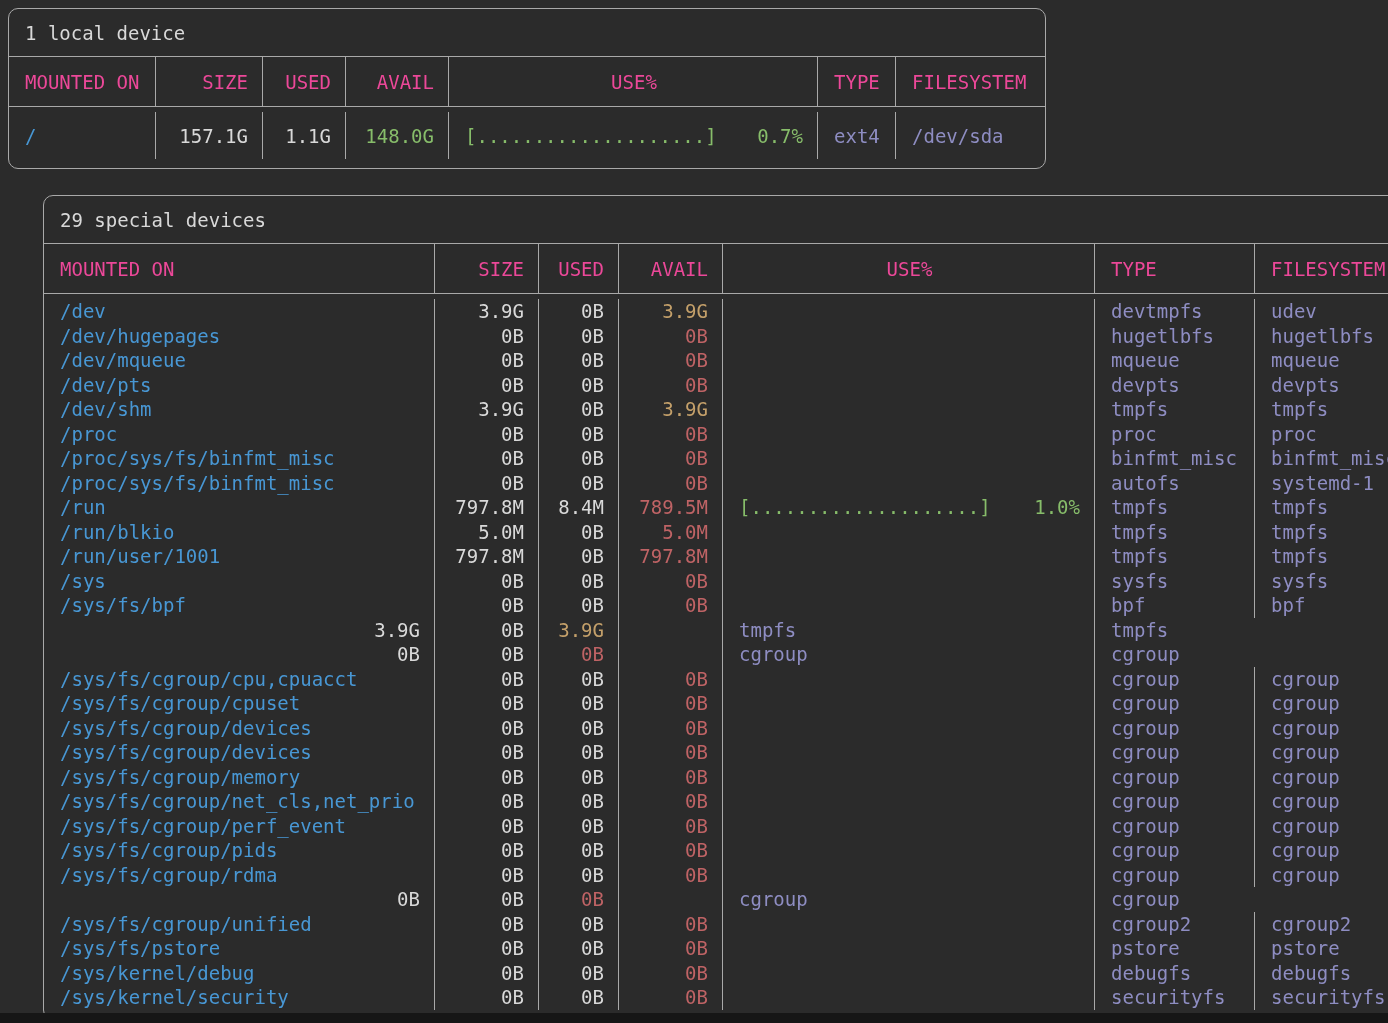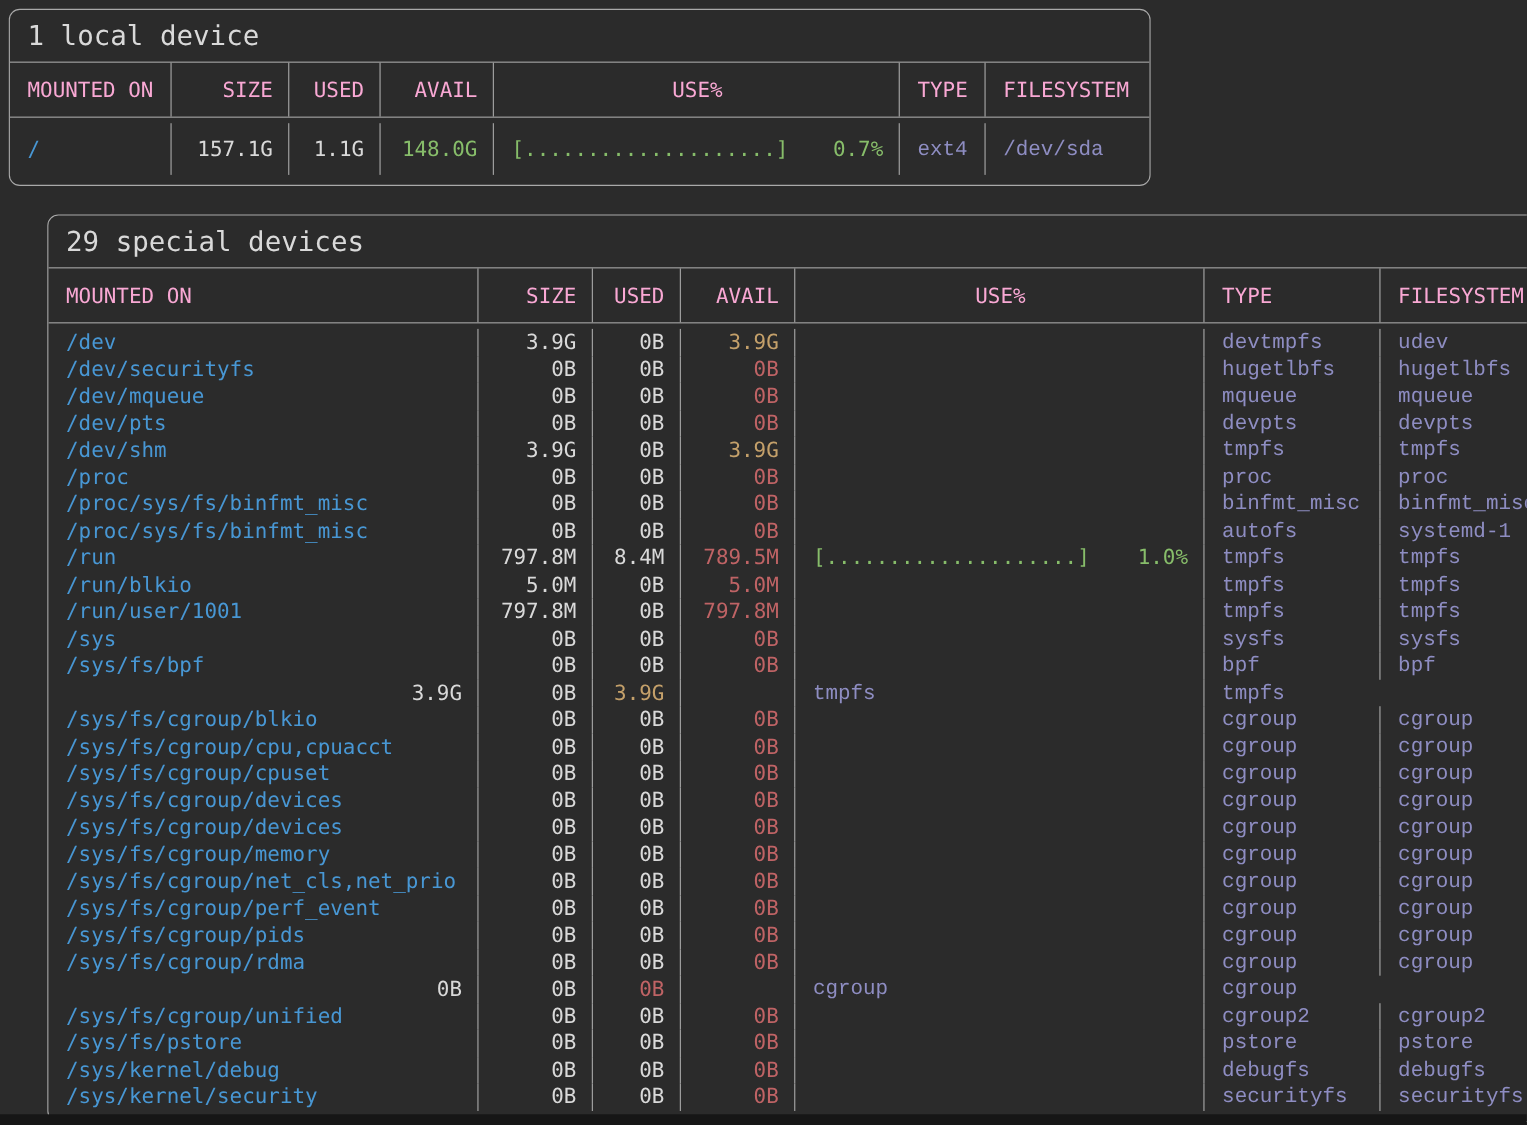--- a/index.html
+++ b/index.html
@@ -17,57 +17,57 @@
     background: #2b2b2b;
     overflow: hidden;
   }
   .panel-local { width: 1038px; }
   .panel-special { width: 1372px; margin-top: 26px; margin-left: 35px; }
   .title {
     height: 48px;
     display: flex; align-items: center;
     padding: 0 16px;
     color: #d9d9d9;
-    font-size: 25px;
+    font-size: 19px;
     border-bottom: 1px solid #a9a9a9;
   }
   .thead {
     display: grid;
     border-bottom: 1px solid #a9a9a9;
   }
   .grid-local { grid-template-columns: 147px 107px 83px 103px 369px 78px 1fr; }
   .grid-special { grid-template-columns: 391px 104px 80px 104px 372px 160px 1fr; }
   .cell {
     padding: 0 14px 0 16px;
     display: flex; align-items: center;
     font-size: 19px;
     white-space: nowrap;
     overflow: hidden;
   }
   .thead .cell {
     height: 49px;
-    color: #f9a8d4;
+    color: #ec4899;
     border-right: 1px solid #a9a9a9;
   }
   .thead .cell:last-child { border-right: none; }
   .cell.right { justify-content: flex-end; }
   .cell.center { justify-content: center; }
   .tbody { padding: 5px 0 9px 0; }
   .trow { display: grid; }
   .trow .cell {
     height: 24.5px;
     border-right: 1px solid #a9a9a9;
   }
   .trow .cell:last-child { border-right: none; }
   .mount { color: var(--blue); }
   .plain { color: #d9d9d9; }
   .avail-green { color: var(--green); }
   .avail-yellow { color: var(--yellow); }
   .avail-red { color: var(--red); }
-  .fs { color: var(--purple); font-family: Liberation Mono, monospace; }
+  .fs { color: var(--purple); }
   .usage {
     justify-content: space-between;
     color: var(--green);
   }
   .local-row .cell { height: 47px; }
   .bottom-strip {
     position: absolute;
     left: 0; right: 0; bottom: 0;
     height: 10px;
     background: #161616;
@@ -120,21 +120,21 @@
         <div class="trow grid-special">
           <div class="cell mount">/dev</div>
           <div class="cell plain right">3.9G</div>
           <div class="cell plain right">0B</div>
           <div class="cell avail-yellow right">3.9G</div>
           <div class="cell usage"></div>
           <div class="cell fs">devtmpfs</div>
           <div class="cell fs">udev</div>
         </div>
         <div class="trow grid-special">
-          <div class="cell mount">/dev/securityfs</div>
+          <div class="cell mount">/dev/hugepages</div>
           <div class="cell plain right">0B</div>
           <div class="cell plain right">0B</div>
           <div class="cell avail-red right">0B</div>
           <div class="cell usage"></div>
           <div class="cell fs">hugetlbfs</div>
           <div class="cell fs">hugetlbfs</div>
         </div>
         <div class="trow grid-special">
           <div class="cell mount">/dev/mqueue</div>
           <div class="cell plain right">0B</div>
@@ -239,21 +239,20 @@
         </div>
         <div class="trow grid-special">
           <div class="cell plain right">3.9G</div>
           <div class="cell plain right">0B</div>
           <div class="cell avail-yellow right">3.9G</div>
           <div class="cell usage"></div>
           <div class="cell fs">tmpfs</div>
           <div class="cell fs">tmpfs</div>
         </div>
         <div class="trow grid-special">
-          <div class="cell mount">/sys/fs/cgroup/blkio</div>
           <div class="cell plain right">0B</div>
           <div class="cell plain right">0B</div>
           <div class="cell avail-red right">0B</div>
           <div class="cell usage"></div>
           <div class="cell fs">cgroup</div>
           <div class="cell fs">cgroup</div>
         </div>
         <div class="trow grid-special">
           <div class="cell mount">/sys/fs/cgroup/cpu,cpuacct</div>
           <div class="cell plain right">0B</div>

